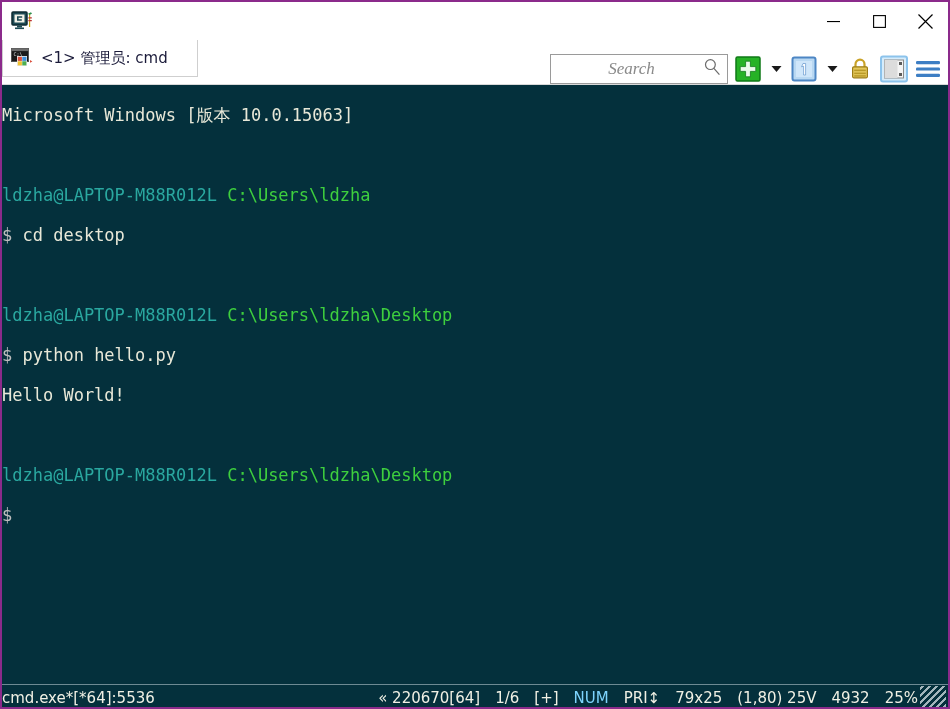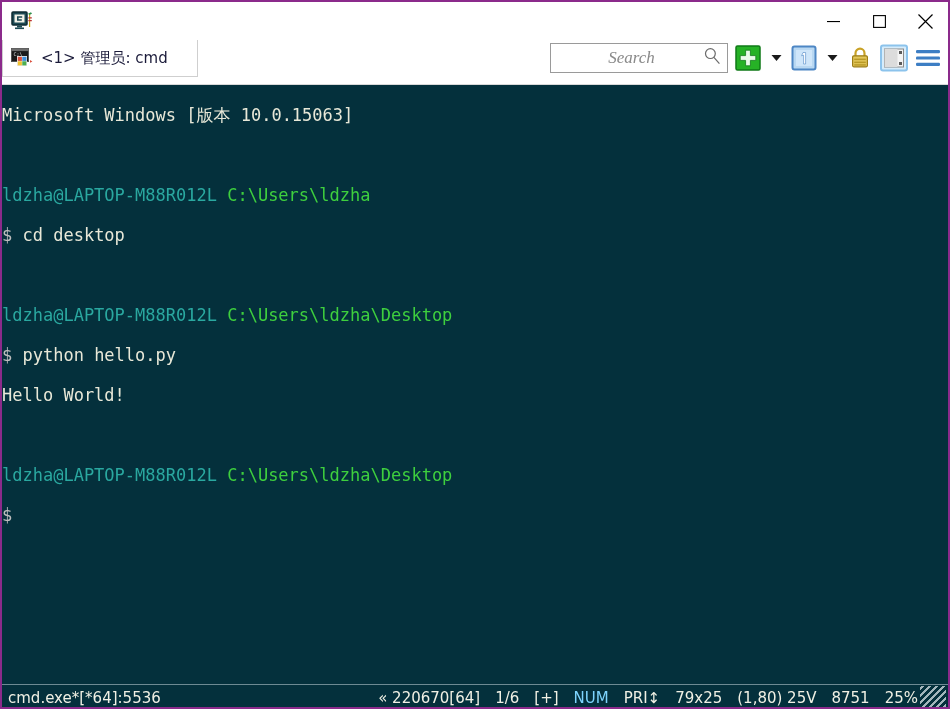--- a/index.html
+++ b/index.html
@@ -96,21 +96,21 @@
   #tab-label {
     font-size: 15px;
     color: #1b1b3a;
     font-family: "DejaVu Sans", sans-serif;
     white-space: nowrap;
   }
 
   #toolbar {
     position: absolute;
     right: 6px;
-    top: 3px;
+    top: 14px;
     display: flex;
     align-items: center;
     gap: 6px;
   }
   #search-box {
     width: 178px;
     height: 30px;
     box-sizing: border-box;
     border: 1px solid #9a9a9a;
     background: #ffffff;
@@ -173,21 +173,20 @@
     background: #04303c;
     border-top: 1px solid #6e8a93;
     color: #f0f0e4;
     font-size: 15px;
     font-family: "DejaVu Sans", sans-serif;
     display: flex;
     align-items: center;
     overflow: hidden;
   }
   #status-left {
-    padding-left: 6px;
     white-space: nowrap;
   }
   #status-right {
     position: absolute;
     right: 30px;
     top: 0;
     height: 26px;
     display: flex;
     align-items: center;
     gap: 15px;
@@ -342,19 +341,19 @@
   <div id="statusbar">
     <div id="status-left">cmd.exe*[*64]:5536</div>
     <div id="status-right">
         <span>« 220670[64]</span>
         <span>1/6</span>
         <span>[+]</span>
         <span class="st-dim">NUM</span>
         <span>PRI↕</span>
         <span>79x25</span>
         <span>(1,80) 25V</span>
-        <span>8751</span>
+        <span>4932</span>
         <span>25%</span>
       </div>
     <div id="resize-grip"></div>
   </div>
 
 </div>
 
 </body></html>

